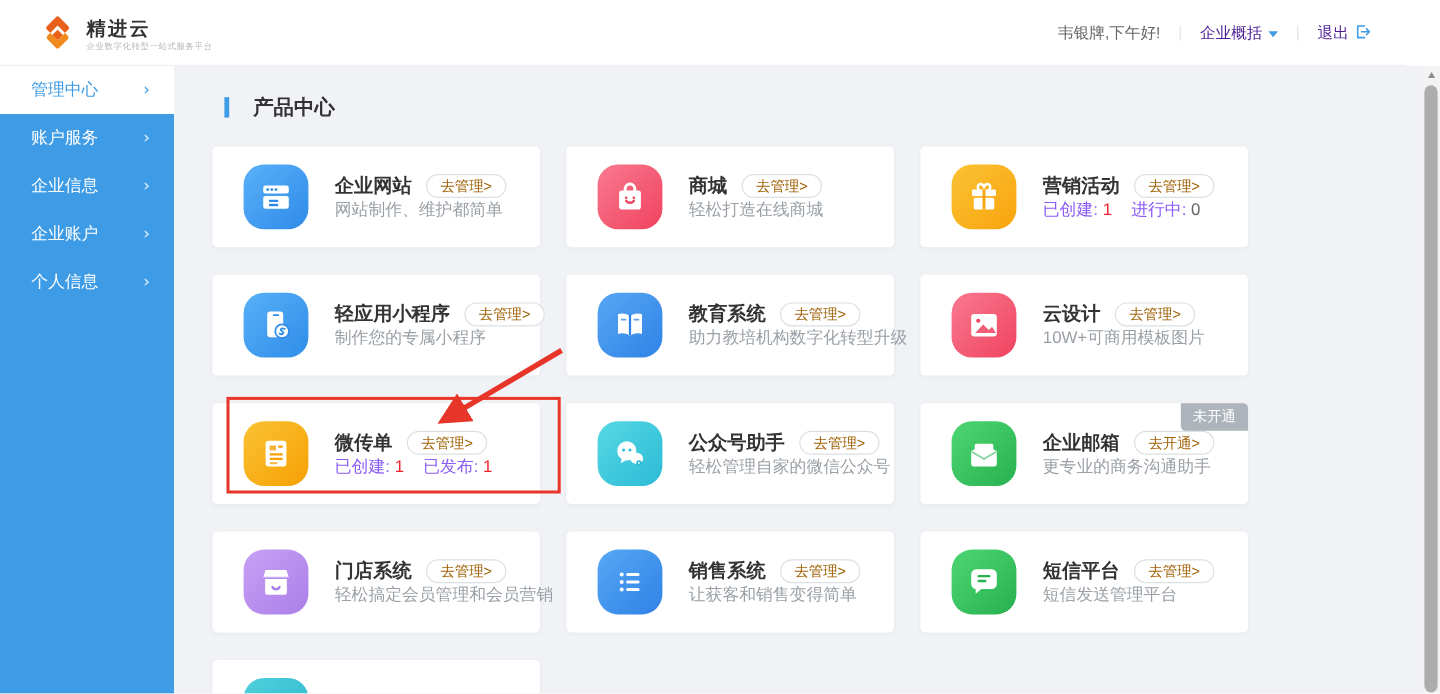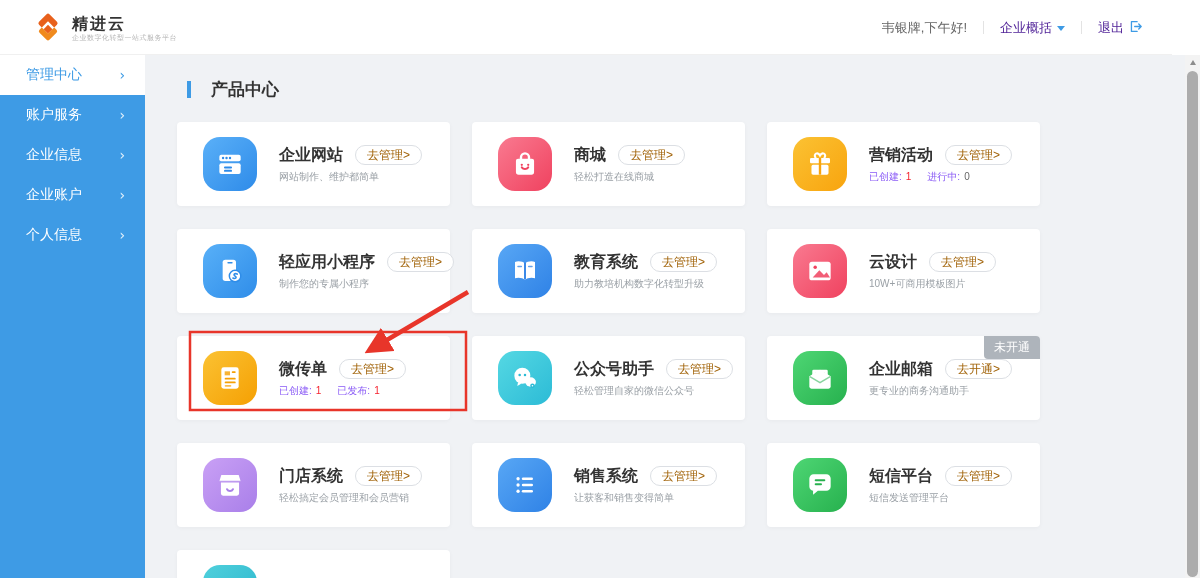--- a/index.html
+++ b/index.html
@@ -29,21 +29,21 @@
   .main { position:absolute; top:55px; left:145px; right:15px; bottom:0; background:#F0F2F5; overflow:hidden; }
   .section-title { position:absolute; left:32px; top:26px; font-size:17px; font-weight:bold; color:#333; line-height:17px; padding-left:20px; border-left:4px solid #3E9BE5;margin-left:10px; }
   .cards { position:absolute; left:32px; top:67px; width:863px; display:grid; grid-template-columns:repeat(3,273px); column-gap:22px; row-gap:23px; }
   .card { position:relative; width:273px; height:84px; background:#FFF; border-radius:4px; display:flex; align-items:center; padding-left:26px; box-shadow:0 1px 4px rgba(0,0,0,.04); }
   .icon-box { width:54px; height:54px; border-radius:17px; flex:none; display:flex; align-items:center; justify-content:center; }
   .icon-box svg { width:32px; height:32px; display:block; }
   .info { margin-left:22px; min-width:0; }
   .trow { display:flex; align-items:center; gap:12px; }
   .ptitle { font-size:16px; font-weight:bold; color:#333; white-space:nowrap; }
   .pill { font-size:12px; color:#a16207; background:#FFF; border:1px solid #DCDFE4; border-radius:12px; padding:3px 11px; cursor:pointer; font-family:inherit; white-space:nowrap; line-height:12px; }
-  .pdesc { margin-top:20px; font-size:10px; color:#9AA0A6; white-space:nowrap; }
+  .pdesc { margin-top:20px; font-size:14px; color:#9AA0A6; white-space:nowrap; }
   .s-label { color:#8b5cf6; }
   .s-val { margin-left:4px; margin-right:16px; }
   .s-val.red { color:#F5222D; }
   .s-val.dark { color:#666; }
   .badge { position:absolute; top:0; right:0; background:#AEB4BB; color:#FFF; font-size:12px; padding:3px 10px; border-radius:0 4px 0 4px; }
 
   
   .anno-svg { position:absolute; top:0; left:0; width:1200px; height:578px; pointer-events:none; z-index:30; }
 
   

